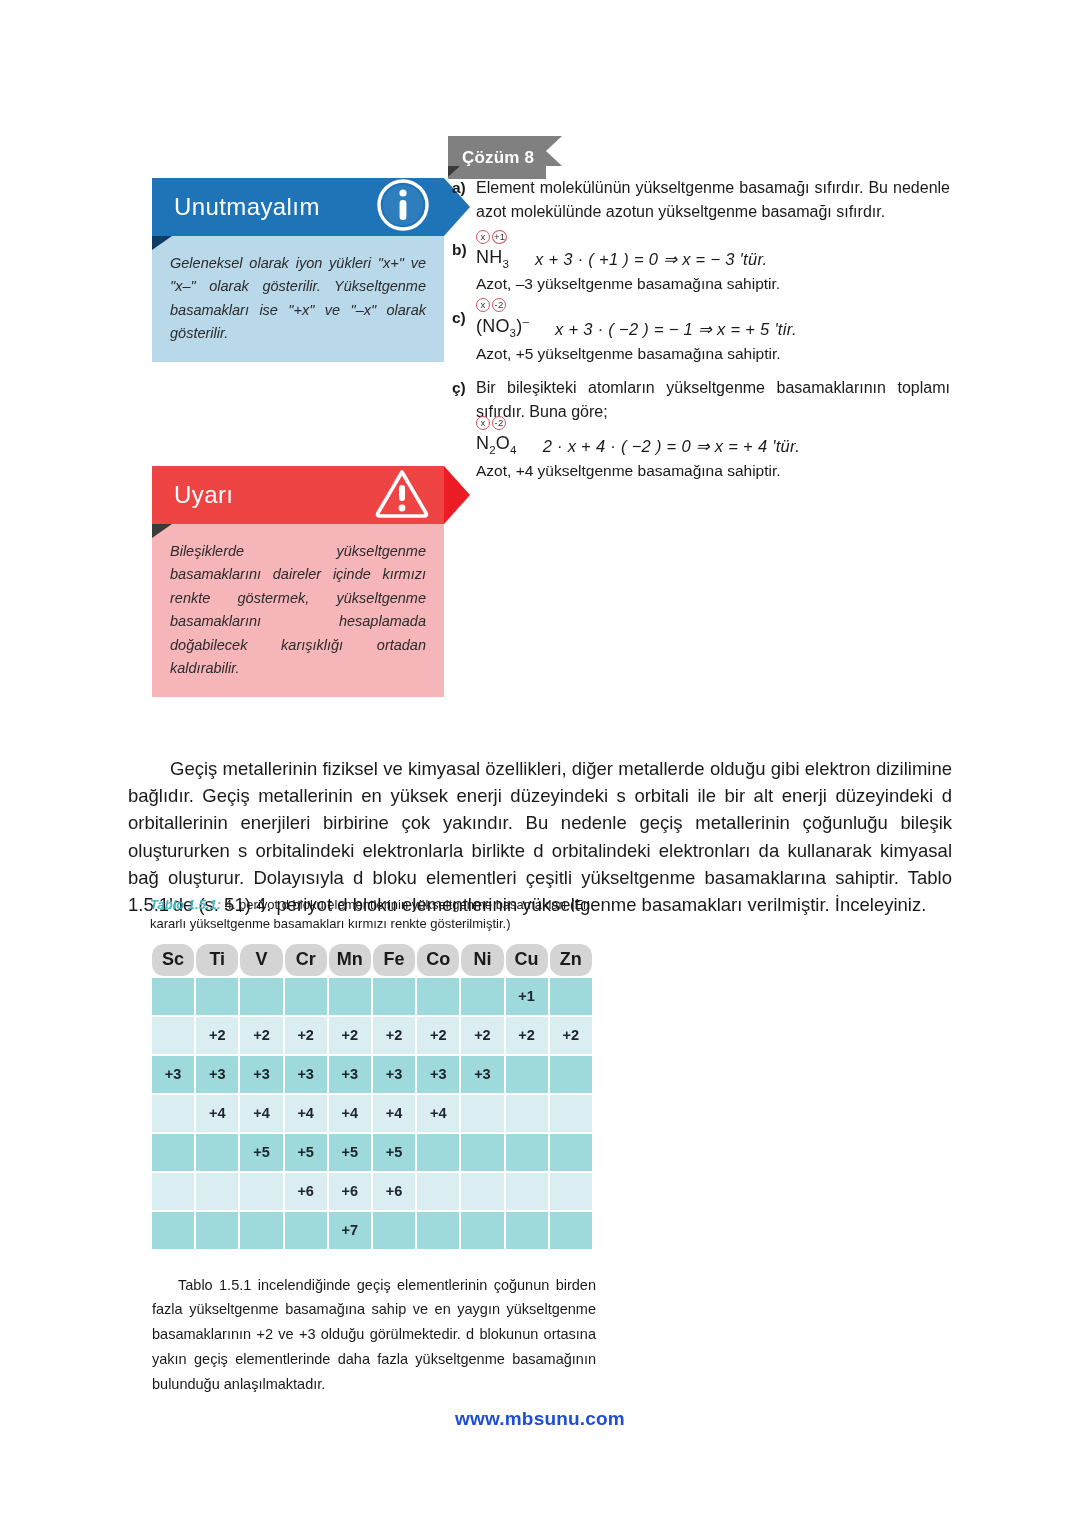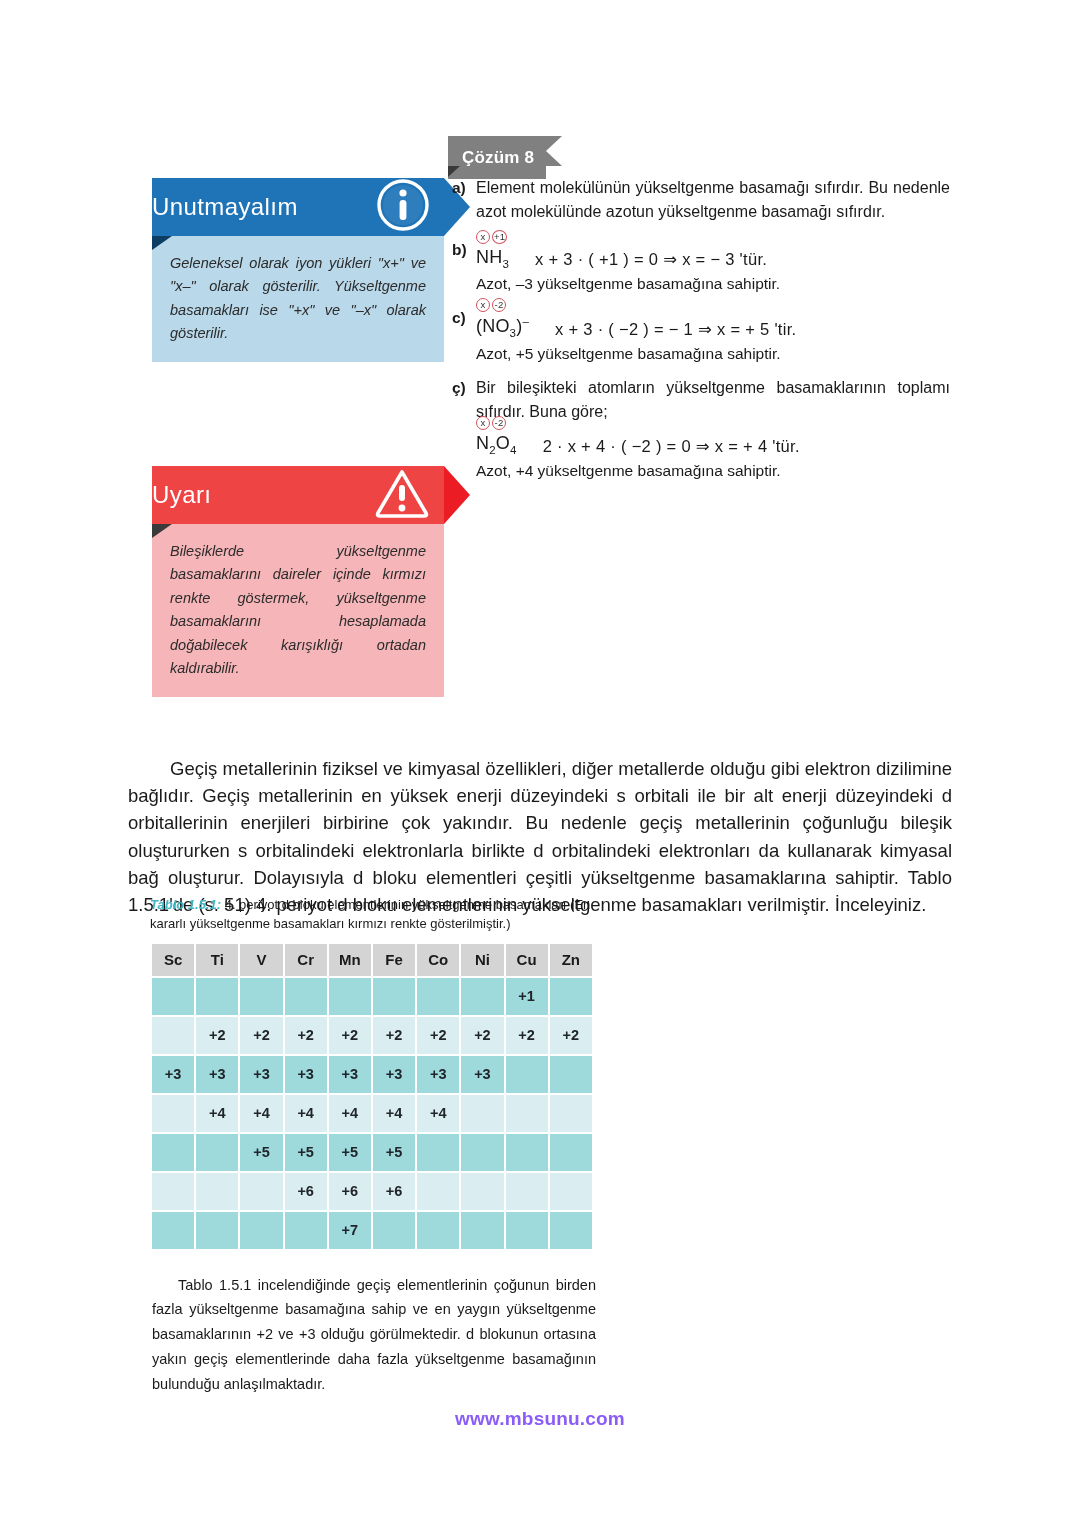--- a/index.html
+++ b/index.html
@@ -22,21 +22,21 @@
     border-right:16px solid transparent;
   }
   .cozum-label{color:#ffffff;font-size:17px;font-weight:700;letter-spacing:.2px;white-space:nowrap;}
   .cozum-notch{
     position:absolute;left:0px;top:30px;width:0;height:0;
     border-left:12px solid #3a3a3a;border-bottom:11px solid transparent;
   }
 
   
   .infobox{position:absolute;}
-  .ib-head{position:relative;height:58px;display:flex;align-items:center;box-sizing:border-box;}
+  .ib-head{position:relative;height:58px;display:flex;align-items:center;box-sizing:border-box;padding-left:22px;}
   .ib-head:after{
     content:"";position:absolute;left:100%;top:0;width:0;height:0;
     border-top:29px solid transparent;border-bottom:29px solid transparent;
   }
   .ib-title{font-size:24px;color:#fff;font-weight:400;letter-spacing:.4px;}
   .ib-notch{position:absolute;left:0;top:58px;width:0;height:0;border-bottom:14px solid transparent;}
   .ib-body{
     font-style:italic;font-size:14.5px;line-height:1.62;text-align:justify;
     padding:16px 18px 16px 18px;box-sizing:border-box;color:#2b2b2b;
   }
@@ -66,55 +66,55 @@
   .sol-eq{margin-top:9px;position:relative;display:flex;align-items:flex-end;}
   .formula{font-size:18px;letter-spacing:.2px;position:relative;white-space:nowrap;}
   .formula sub{font-size:11.5px;}
   .formula sup{font-size:11.5px;}
   .annots{position:absolute;top:-17px;left:0;display:flex;gap:2px;}
   .circ{
     display:inline-block;border:1.4px solid #d0535e;border-radius:50%;
     color:#333;font-size:9.5px;line-height:12px;min-width:14px;height:14px;
     text-align:center;padding:0 1px;box-sizing:border-box;background:transparent;
   }
-  .eqn{font-size:16.5px;margin-left:26px;white-space:nowrap;letter-spacing:.3px;}
+  .eqn{font-size:16.5px;margin-left:26px;white-space:nowrap;letter-spacing:.3px;font-style:italic;}
   .sol-after{font-size:15.5px;margin-top:6px;}
 
   
   .para-main{
     position:absolute;left:128px;top:736px;width:824px;
     font-size:18.5px;line-height:1.48;text-align:justify;text-indent:42px;
   }
 
   
   .tbl-block{position:absolute;left:150px;top:896px;width:444px;}
   .tbl-caption{font-size:13px;line-height:1.45;color:#1a1a1a;}
   .tbl-caption .tno{color:#3fb7c4;font-weight:700;font-style:italic;}
   table.oxi{border-collapse:separate;border-spacing:2px;width:444px;margin-top:8px;table-layout:fixed;}
   table.oxi th{
-    background:#d4d4d4;font-size:15px;font-weight:700;height:30px;
-    text-align:center;color:#1a1a1a;
+    background:#d4d4d4;font-size:18px;font-weight:700;height:30px;
+    text-align:center;color:#1a1a1a;border-radius:12px;
   }
   table.oxi td{
     height:35px;text-align:center;font-size:14.5px;font-weight:700;color:#20252b;
   }
   tr.dark td{background:#9ed9dc;}
   tr.light td{background:#daeef1;}
   td.red{color:#d34b3f;}
 
   
   .para-bottom{
     position:absolute;left:152px;top:1258px;width:444px;
     font-size:14.5px;line-height:1.72;text-align:justify;text-indent:26px;
   }
 
   
   .footer{
     position:absolute;left:0;top:1408px;width:1080px;text-align:center;
-    font-size:19px;font-weight:700;letter-spacing:.2px;color:#8b5cf6;
+    font-size:19px;font-weight:700;letter-spacing:.2px;color:#1d4ed8;
   }
 </style>
 </head>
 <body>
 
 <div class="page">
 
   <div class="cozum-wrap">
     <div class="cozum-tab">
       <span class="cozum-label">Çözüm 8</span>

